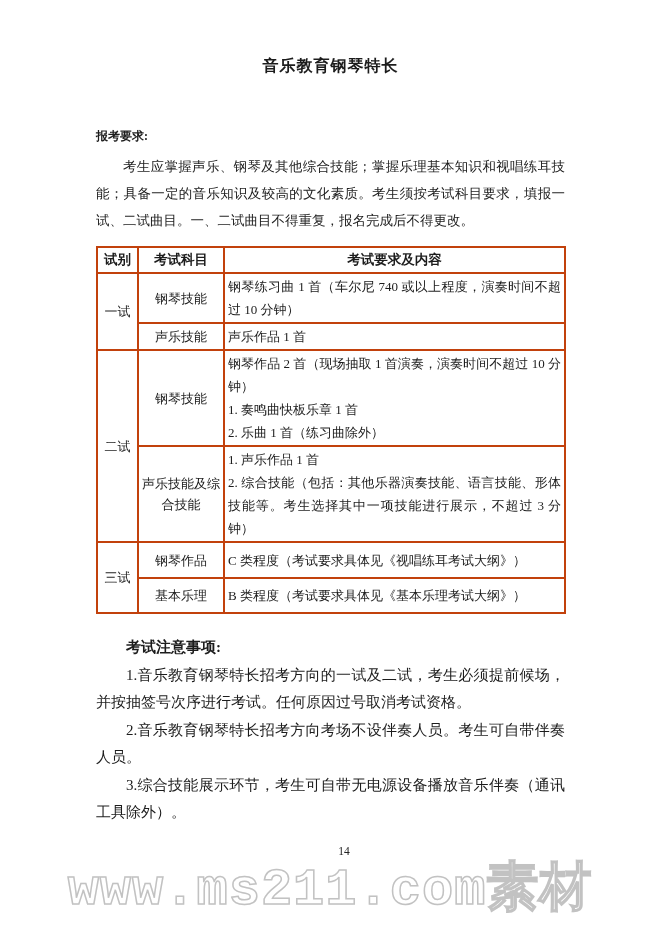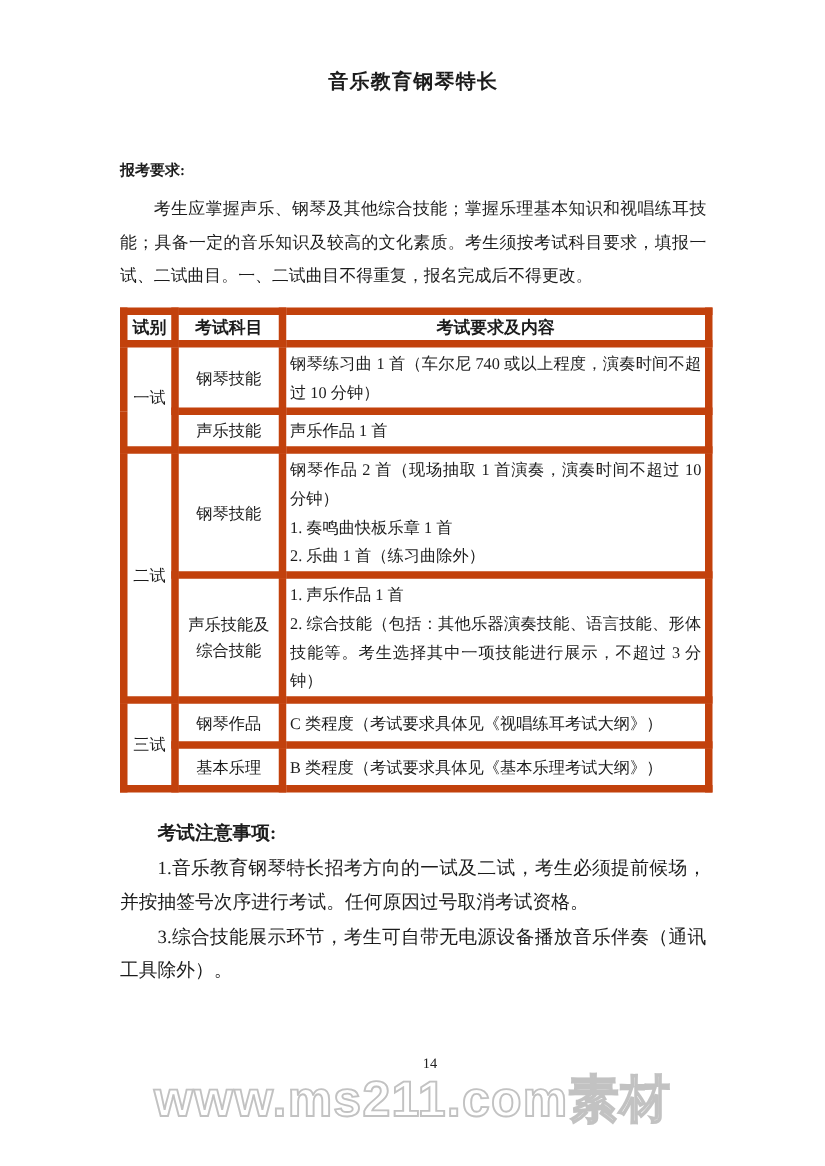--- a/index.html
+++ b/index.html
@@ -39,21 +39,21 @@
     text-indent: 2em;
   }
   table.exam {
     margin-top: 12px;
     border-collapse: collapse;
     width: 468px;
     table-layout: fixed;
     font-size: 13px;
   }
   table.exam th, table.exam td {
-    border: 6px solid #c2410c;
+    border: 2px solid #c2410c;
     padding: 1px 3px;
     vertical-align: middle;
   }
   table.exam { border: 1.5px solid #2f2f2f; }
   col.c-stage   { width: 41px; }
   col.c-subject { width: 86px; }
   col.c-content { width: 341px; }
   th.c3, td.c3 { border-left: 1.5px solid #2f2f2f; }
   table.exam th {
     font-weight: bold;
@@ -94,23 +94,23 @@
     text-align: center;
     font-size: 11.5px;
     color: #222;
     z-index: 2;
   }
   .watermark {
     position: absolute;
     top: 852px; left: 50%;
     transform: translateX(-50%);
     white-space: nowrap;
-    font-family: Liberation Sans, sans-serif;
+    font-family: Liberation Mono, monospace;
     font-weight: bold;
-    font-size: 40px;
+    font-size: 52px;
     letter-spacing: 1px;
     color: #ffffff;
     -webkit-text-stroke: 1.5px #c2c2c2;
     text-shadow: 0 0 1px #d8d8d8;
     z-index: 1;
   }
 </style>
 </head>
 <body>
 
@@ -178,19 +178,20 @@
       <td class="c3">
         <div class="cline">B 类程度（考试要求具体见《基本乐理考试大纲》）</div>
       </td>
     </tr>
   </tbody>
     </table>
 
   <div class="notes">
     <div class="notes-heading">考试注意事项:</div>
     <div class="note-item">1.音乐教育钢琴特长招考方向的一试及二试，考生必须提前候场，并按抽签号次序进行考试。任何原因过号取消考试资格。</div>
+    <div class="note-item">2.音乐教育钢琴特长招考方向考场不设伴奏人员。考生可自带伴奏人员。</div>
     <div class="note-item">3.综合技能展示环节，考生可自带无电源设备播放音乐伴奏（通讯工具除外）。</div>
   </div>
 
 </div>
 
 <div class="page-number">14</div>
 <div class="watermark">www.ms211.com素材</div>
 
 </body></html>

